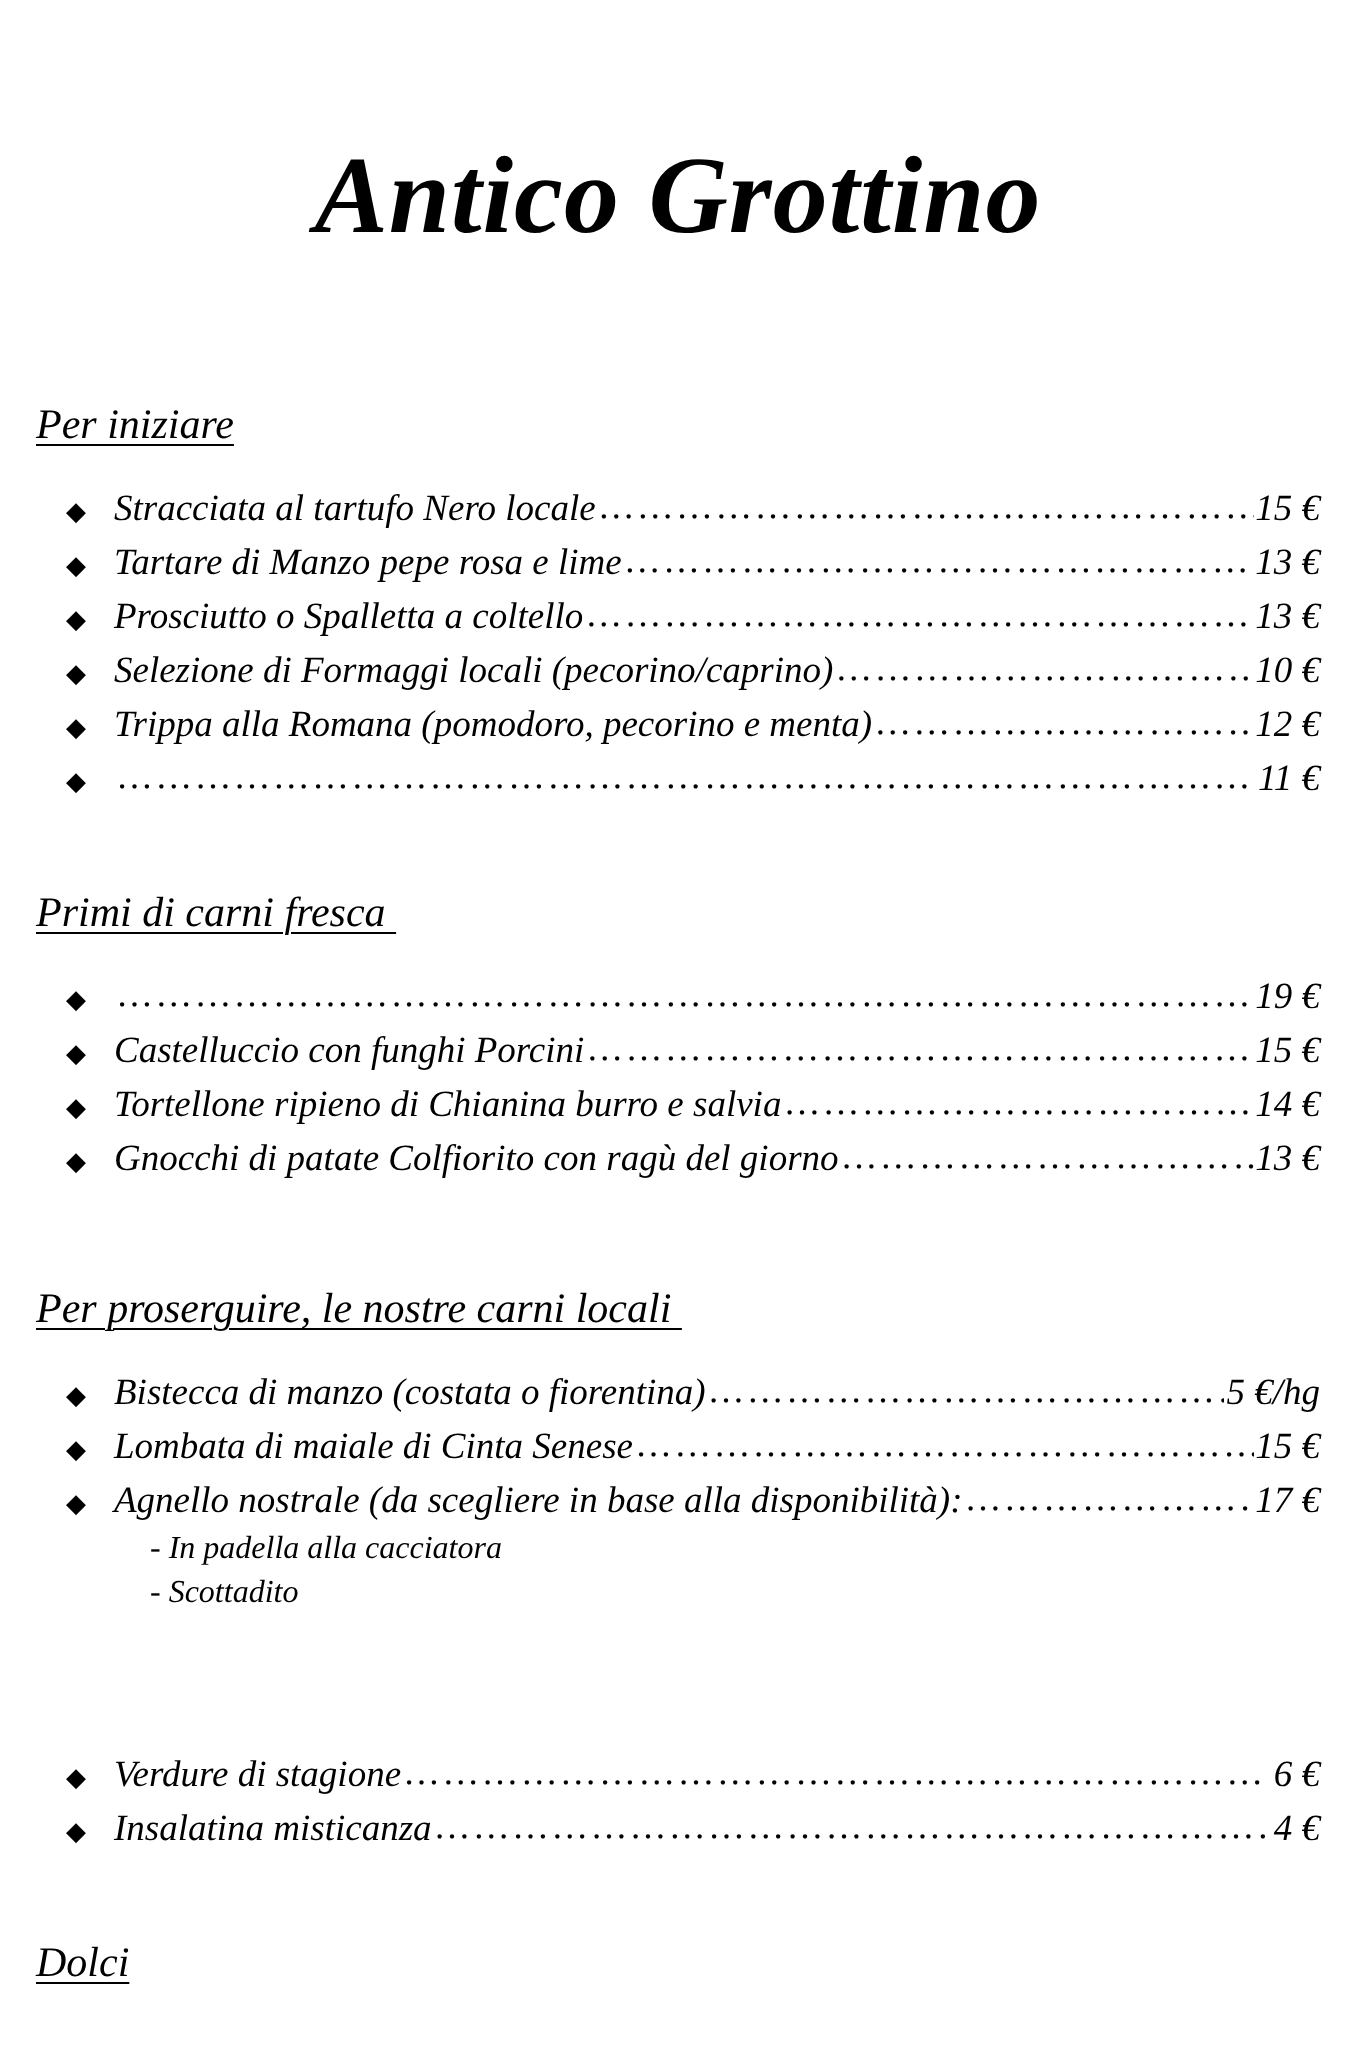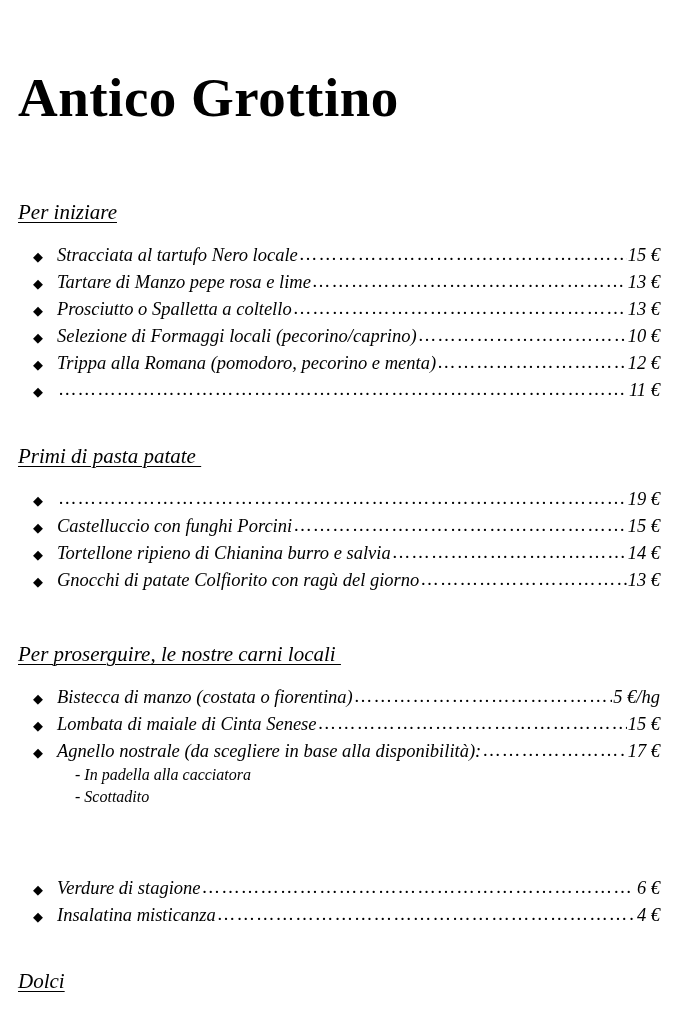--- a/index.html
+++ b/index.html
@@ -18,20 +18,22 @@
   .menu-page {
     position: relative;
     width: 678px;
     height: 1024px;
     box-sizing: border-box;
     padding: 0 18px;
   }
 
   
   .menu-title {
+    text-align: center;
+    font-style: italic;
     font-size: 55px;
     line-height: 1.0;
     letter-spacing: 0.5px;
     padding-top: 33px;
     white-space: pre;
   }
 
   
   .section {
     margin: 0;
@@ -133,21 +135,21 @@
           <li class="row-gap"></li>
           <li class="menu-item"><span class="bullet">◆</span><span class="item-name">Selezione di Formaggi locali (pecorino/caprino)</span><span class="leader">……………………………………………………………………………………………………………………………………………………………………………………………………………………………………………………………………………………………………………………………………………………………………………………………………………………………………………………………………………………………………………………………………………………</span><span class="item-price">10 €</span></li>
           <li class="row-gap"></li>
           <li class="menu-item"><span class="bullet">◆</span><span class="item-name">Trippa alla Romana (pomodoro, pecorino e menta)</span><span class="leader">……………………………………………………………………………………………………………………………………………………………………………………………………………………………………………………………………………………………………………………………………………………………………………………………………………………………………………………………………………………………………………………………………………………</span><span class="item-price">12 €</span></li>
           <li class="row-gap"></li>
           <li class="menu-item"><span class="bullet">◆</span><span class="leader">……………………………………………………………………………………………………………………………………………………………………………………………………………………………………………………………………………………………………………………………………………………………………………………………………………………………………………………………………………………………………………………………………………………</span><span class="item-price">11 €</span></li>
         </ul>
       </div>
       <div class="gap-section"></div>
       <div class="section">
-        <div class="section-heading"><span class="heading-text">Primi di pasta patate </span></div>
+        <div class="section-heading"><span class="heading-text">Primi di carni fresca </span></div>
         <div class="gap-head-to-items"></div>
         <ul class="item-list">
           <li class="menu-item"><span class="bullet">◆</span><span class="leader">……………………………………………………………………………………………………………………………………………………………………………………………………………………………………………………………………………………………………………………………………………………………………………………………………………………………………………………………………………………………………………………………………………………</span><span class="item-price">19 €</span></li>
           <li class="row-gap"></li>
           <li class="menu-item"><span class="bullet">◆</span><span class="item-name">Castelluccio con funghi Porcini</span><span class="leader">……………………………………………………………………………………………………………………………………………………………………………………………………………………………………………………………………………………………………………………………………………………………………………………………………………………………………………………………………………………………………………………………………………………</span><span class="item-price">15 €</span></li>
           <li class="row-gap"></li>
           <li class="menu-item"><span class="bullet">◆</span><span class="item-name">Tortellone ripieno di Chianina burro e salvia</span><span class="leader">……………………………………………………………………………………………………………………………………………………………………………………………………………………………………………………………………………………………………………………………………………………………………………………………………………………………………………………………………………………………………………………………………………………</span><span class="item-price">14 €</span></li>
           <li class="row-gap"></li>
           <li class="menu-item"><span class="bullet">◆</span><span class="item-name">Gnocchi di patate Colfiorito con ragù del giorno</span><span class="leader">……………………………………………………………………………………………………………………………………………………………………………………………………………………………………………………………………………………………………………………………………………………………………………………………………………………………………………………………………………………………………………………………………………………</span><span class="item-price">13 €</span></li>
         </ul>

